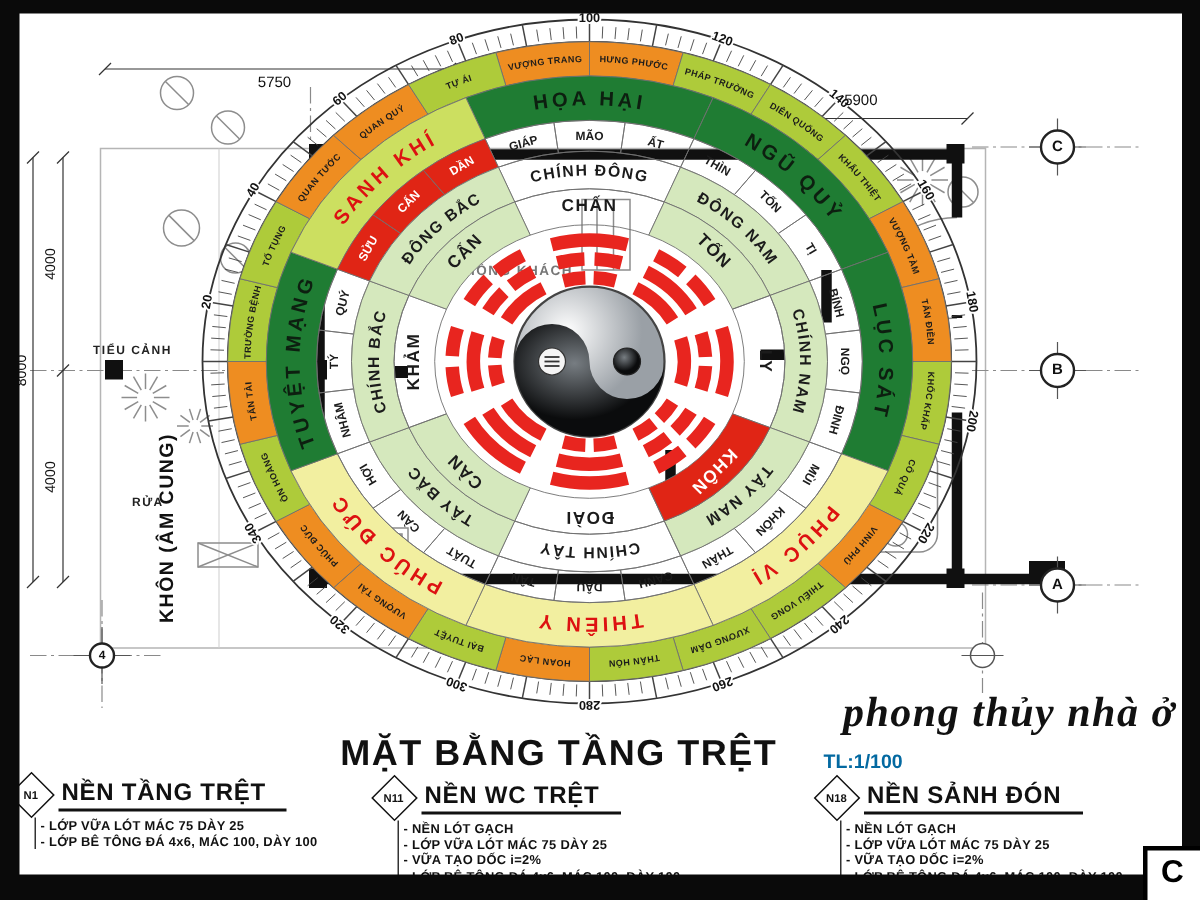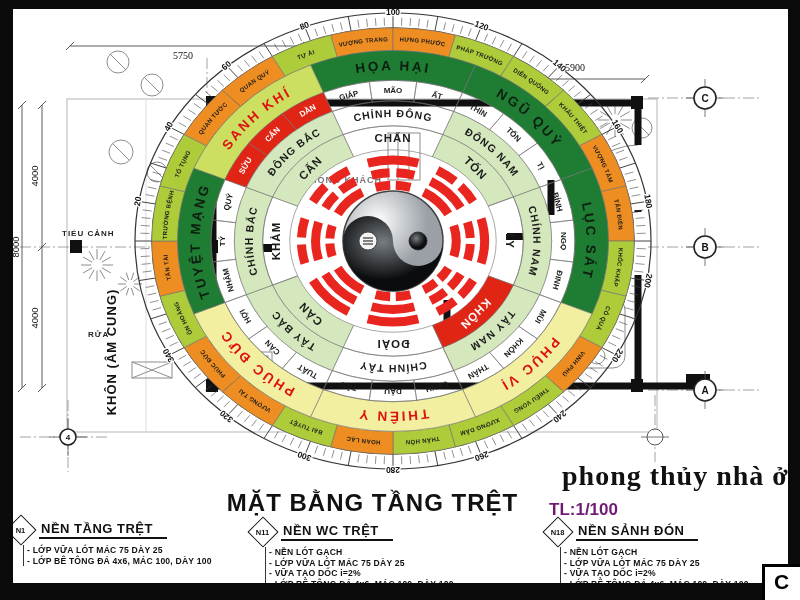--- a/index.html
+++ b/index.html
@@ -3,34 +3,34 @@
 <meta charset="utf-8">
 <style>
   html,body{margin:0;padding:0;background:#444;}
   .canvas{position:relative;width:800px;height:600px;background:#fff;overflow:hidden;
           font-family:"Liberation Sans",sans-serif;}
   .frame{position:absolute;background:#0a0a0a;z-index:40;}
   #drawing{position:absolute;left:0;top:0;z-index:10;}
   .plabel{position:absolute;color:#222;font-weight:bold;letter-spacing:1px;white-space:nowrap;z-index:5;}
   .vlabel{position:absolute;color:#111;white-space:nowrap;z-index:5;
           transform:translate(-50%,-50%) rotate(-90deg);}
-  .dim{position:absolute;font-size:10px;color:#111;z-index:15;font-family:Liberation Serif, serif;}
+  .dim{position:absolute;font-size:10px;color:#111;z-index:15;}
   .vdim{position:absolute;font-size:9.5px;color:#111;z-index:15;white-space:nowrap;
         transform:translate(-50%,-50%) rotate(-90deg);}
   .title-main{position:absolute;left:200px;top:489px;width:345px;text-align:center;
         font-size:24px;font-weight:bold;letter-spacing:1px;color:#111;z-index:20;}
-  .title-scale{position:absolute;left:549px;top:500px;font-size:17px;font-weight:bold;color:#701a75;z-index:20;}
+  .title-scale{position:absolute;left:549px;top:500px;font-size:13px;font-weight:bold;color:#0369a1;z-index:20;}
   .watermark{position:absolute;left:562px;top:460px;font-family:"Liberation Serif",serif;
-        font-size:28px;font-weight:bold;color:#111;letter-spacing:1px;white-space:nowrap;z-index:20;}
+        font-size:28px;font-weight:bold;color:#111;letter-spacing:1px;white-space:nowrap;z-index:20;font-style:italic;}
   .note{position:absolute;z-index:20;color:#111;}
   .note-head{display:flex;align-items:center;gap:7px;}
   .diamond{width:20px;height:20px;border:1.6px solid #111;transform:rotate(45deg);
         display:flex;align-items:center;justify-content:center;flex:0 0 auto;background:#fff;}
   .diamond span{transform:rotate(-45deg);font-size:7.5px;font-weight:bold;}
-  .note-title{font-size:13px;font-weight:bold;letter-spacing:.5px;
+  .note-title{font-size:16px;font-weight:bold;letter-spacing:.5px;
         border-bottom:2px solid #111;padding:0 14px 1px 2px;}
   .note-lines{margin:4px 0 0 13px;border-left:1px solid #333;padding-left:3px;
         font-size:8.6px;font-weight:bold;line-height:10.5px;letter-spacing:.2px;white-space:nowrap;}
   .corner-box{position:absolute;left:762px;top:564px;width:45px;height:34px;background:#fff;
         border:3px solid #000;font-size:21px;font-weight:bold;padding-left:9px;line-height:30px;z-index:50;}
 </style>
 </head>
 <body>
 
 <div class="canvas">

